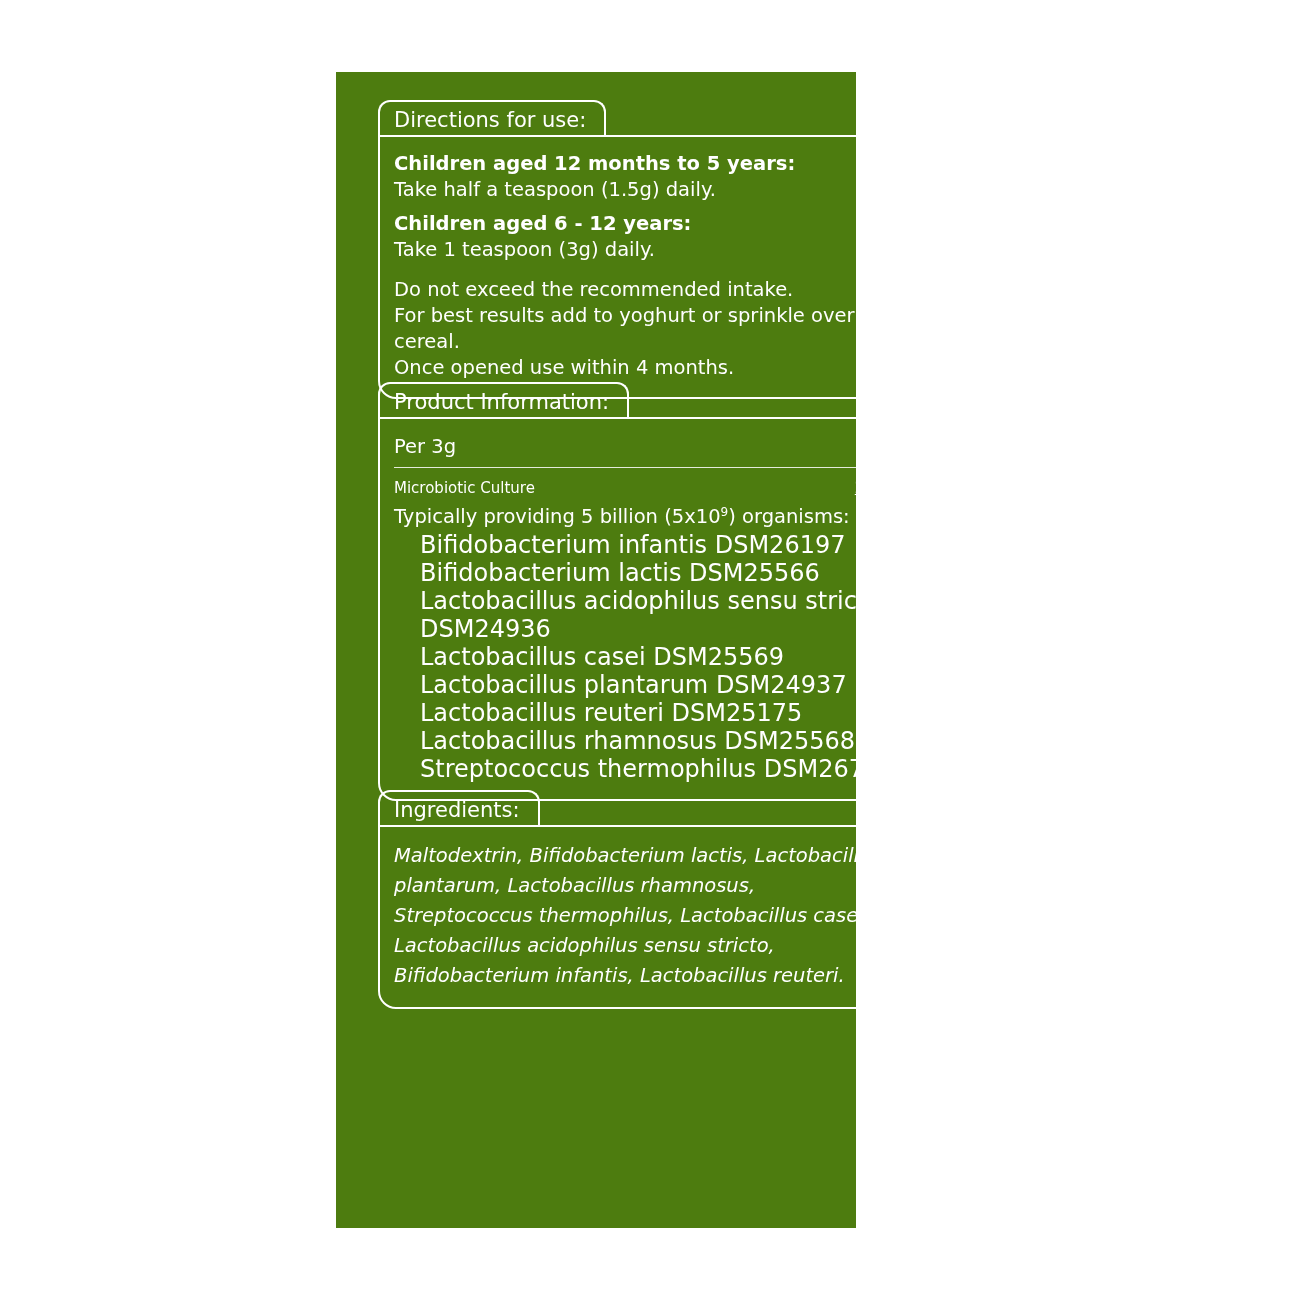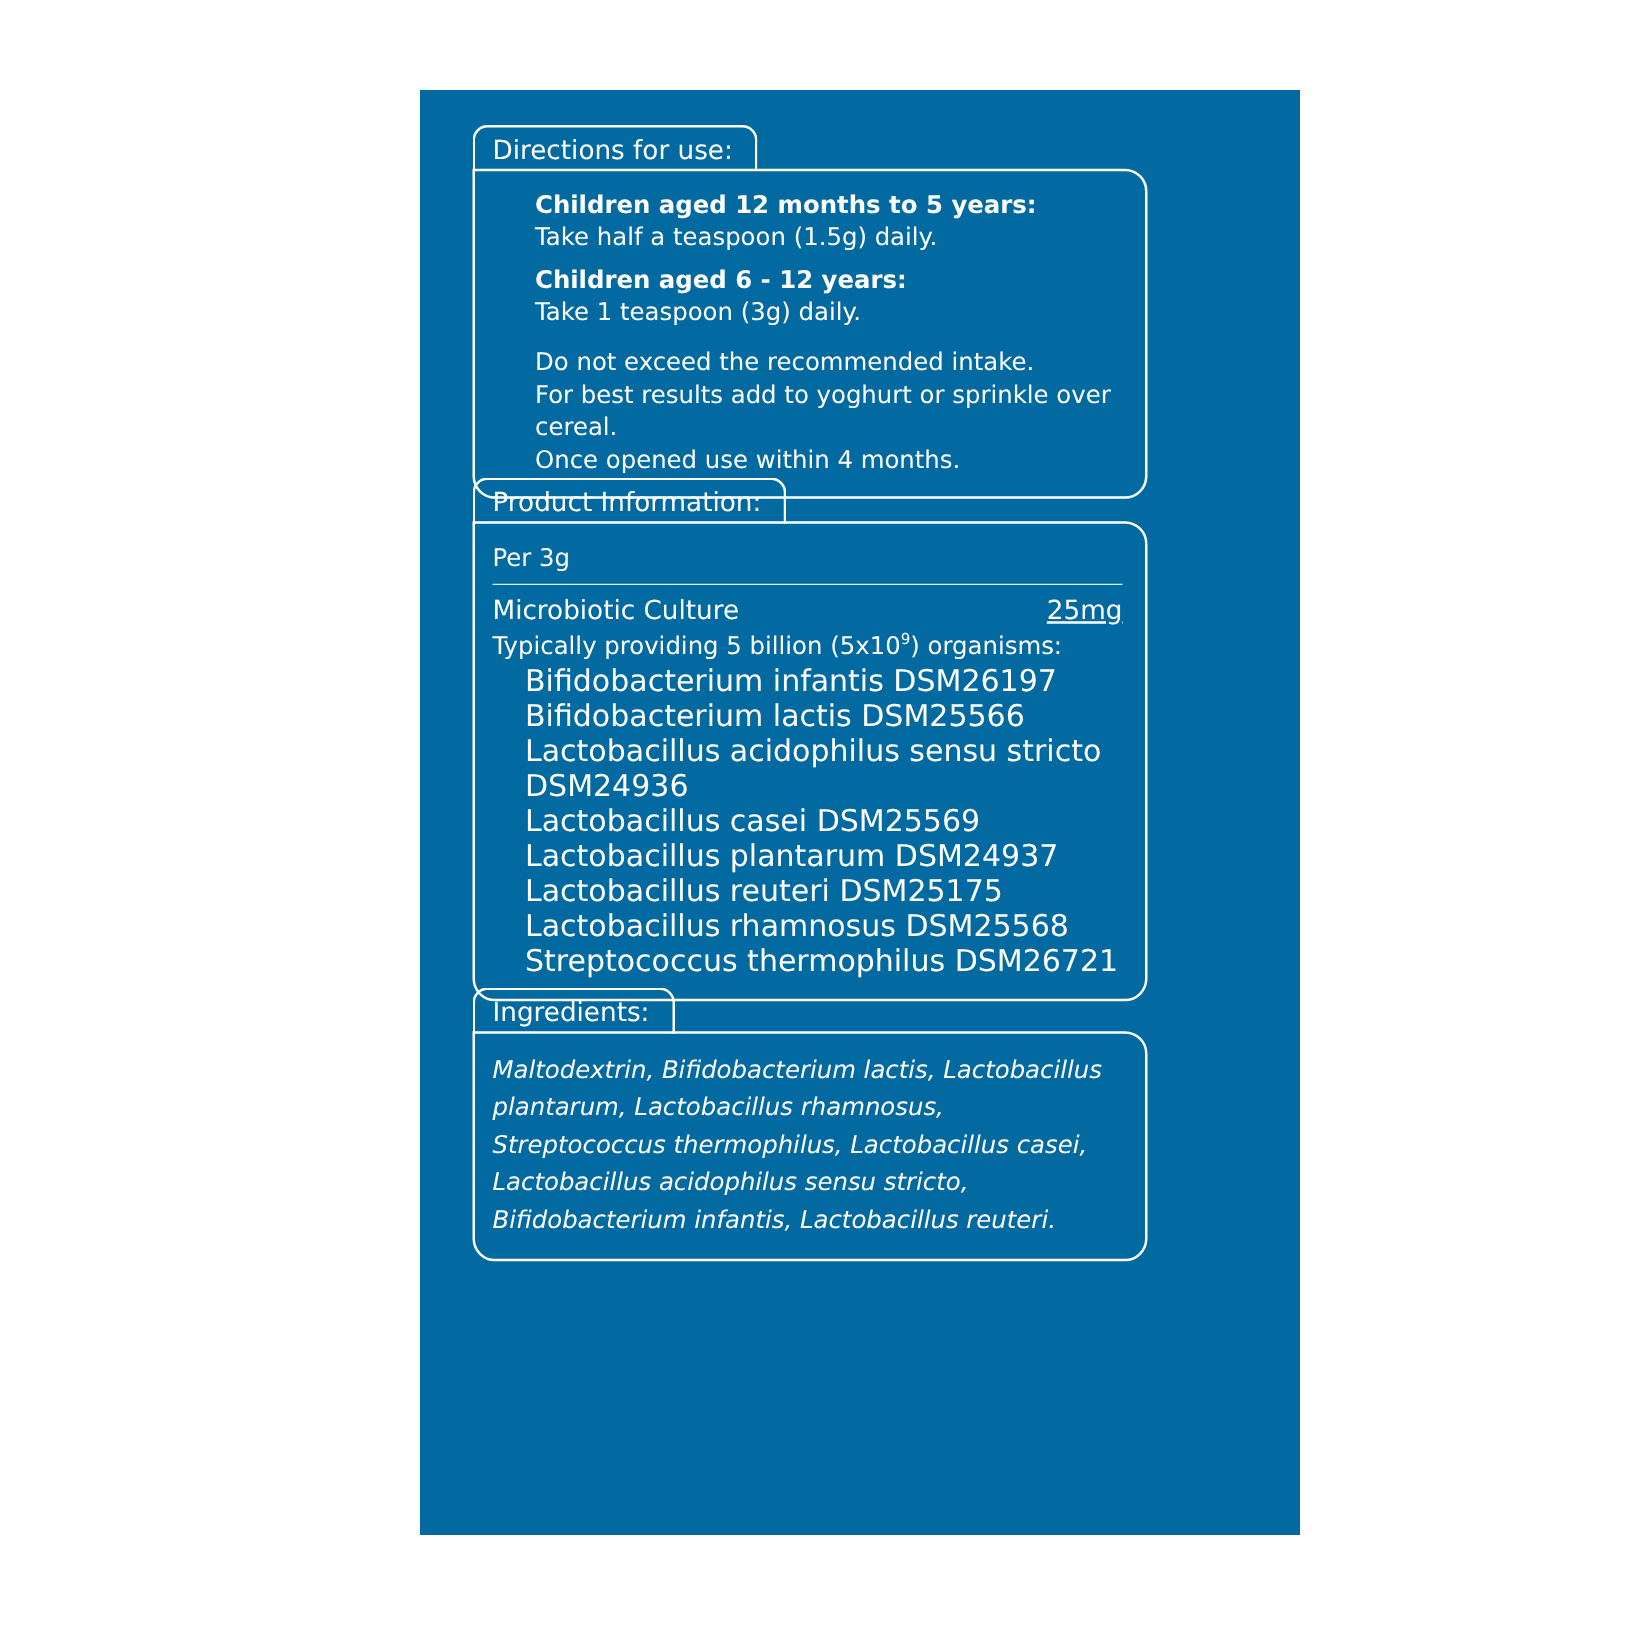--- a/index.html
+++ b/index.html
@@ -11,23 +11,23 @@
     width: 1300px;
     height: 1300px;
     font-family: "DejaVu Sans", sans-serif;
     -webkit-font-smoothing: antialiased;
   }
 
   #label-panel {
     position: absolute;
     left: 336px;
     top: 72px;
-    width: 704px;
+    width: 520px;
     height: 1156px;
-    background: #0369a1;
+    background: #4d7c0f;
   }
 
   .section {
     position: absolute;
     left: 42px;
     width: 540px;
   }
 
   
   .section-tab {
@@ -53,21 +53,20 @@
     padding: 14px 18px 16px 14px;
     color: #ffffff;
     box-sizing: border-box;
   }
 
   .line {
     font-size: 19.5px;
     line-height: 26px;
     color: #ffffff;
     white-space: pre-wrap;
-    margin-left: 34px;
   }
   .line.bold {
     font-weight: bold;
   }
   .spacer-sm { height: 8px; }
   .spacer-md { height: 14px; }
 
   
   .pi-per {
     font-size: 19.5px;
@@ -77,21 +76,21 @@
   .pi-rule {
     height: 1px;
     background: #ffffff;
     opacity: 0.85;
     margin: 0 0 7px 0;
   }
   .pi-row {
     display: flex;
     justify-content: space-between;
     align-items: baseline;
-    font-size: 21px;
+    font-size: 15px;
     line-height: 27px;
   }
   .pi-row .amount { white-space: nowrap; text-decoration: underline; }
   .pi-note {
     font-size: 19.5px;
     line-height: 29px;
   }
   .organism {
     font-size: 24px;
     line-height: 28px;

